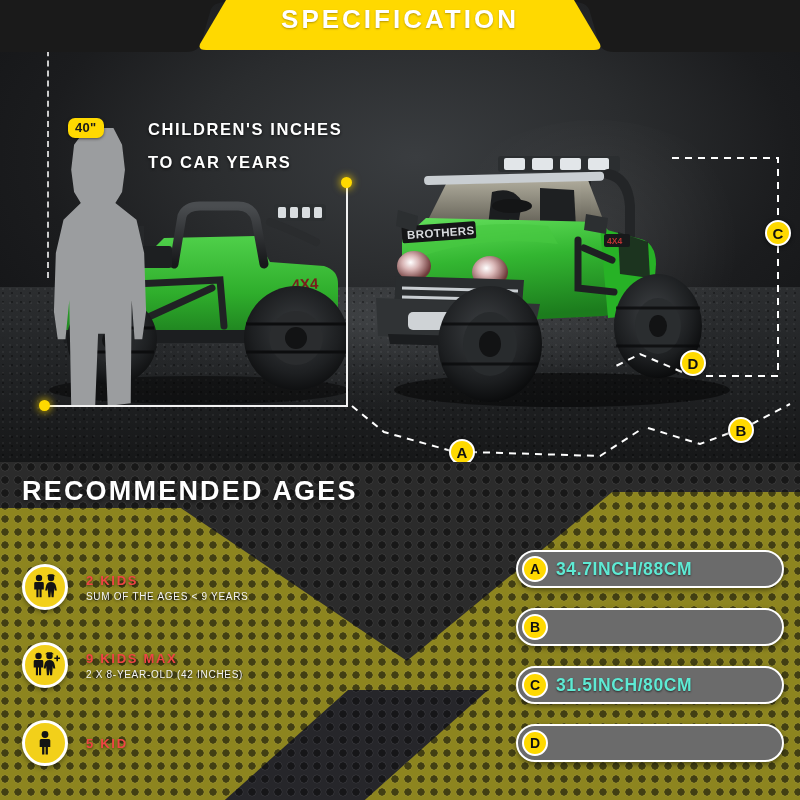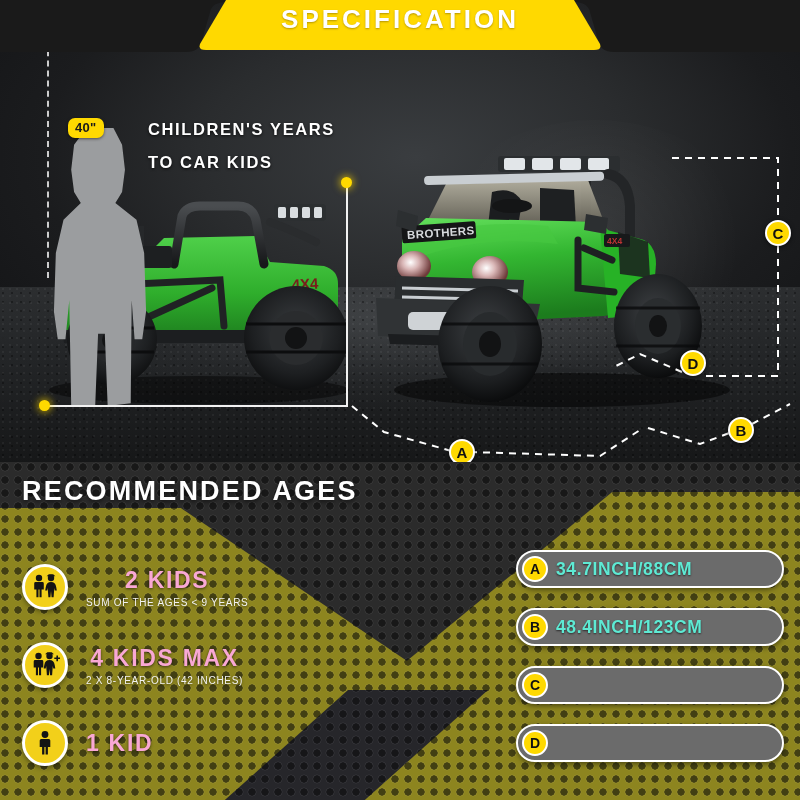--- a/index.html
+++ b/index.html
@@ -155,23 +155,22 @@
   #age-rows { position:absolute; left:22px; top:86px; width:440px; z-index:5; }
   .age-row { position:relative; height:78px; display:flex; align-items:center; }
   .age-ico {
     width:46px; height:46px; border-radius:50%; background:#f2d01a;
     border:3px solid #ffffff; flex:0 0 46px;
     display:flex; align-items:center; justify-content:center;
     box-shadow:0 2px 5px rgba(0,0,0,.4);
   }
   .age-txt { margin-left:18px; }
   .age-h {
-    color:#f9a8d4; font-size:23px; font-weight:bold; letter-spacing:1.7px;
+    color:#ef4444; font-size:13px; font-weight:bold; letter-spacing:1.7px;
     text-shadow:0 1px 3px rgba(0,0,0,.6);
-    text-align:center;
   }
   .age-s {
     color:#f3f3f3; font-size:10px; letter-spacing:.7px; margin-top:3px;
     text-shadow:0 1px 3px rgba(0,0,0,.6);
   }
 
   
   #pills { position:absolute; right:16px; top:88px; width:268px; z-index:5; }
   .pill {
     position:relative; height:38px; margin-bottom:20px;
@@ -369,22 +368,22 @@
       <div id="sil-body"></div>
     </div>
     <div id="sil-line"></div>
     <div id="badge-40">40"</div>
 
     <div id="baseline"></div>
     <div id="bracket-v"></div>
     <div class="dot-yellow" style="left:39px;top:400px;"></div>
     <div class="dot-yellow" style="left:341px;top:177px;"></div>
 
-    <div id="hl1">CHILDREN'S YEARS</div>
-    <div id="hl2">TO CAR KIDS</div>
+    <div id="hl1">CHILDREN'S INCHES</div>
+    <div id="hl2">TO CAR YEARS</div>
 
     <svg id="dimlines" viewBox="0 0 800 462">
       <g fill="none" stroke="#ffffff" stroke-width="2" stroke-dasharray="7 6" stroke-linecap="butt">
 
         <path d="M352 406 L384 432 L455 452"></path>
         <path d="M470 452 L600 456 L640 430"></path>
 
         <path d="M648 428 L700 444 L732 432"></path>
         <path d="M752 424 L790 404"></path>
 
@@ -445,50 +444,50 @@
               <circle cx="8.5" cy="6" r="3.2"></circle>
               <path d="M5.1 10 h6.8 a1.4 1.4 0 0 1 1.4 1.4 v6.2 h-2.2 v7.6 h-2.1 v-7.6 h-1 v7.6 h-2.1 v-7.6 h-2.2 v-6.2 a1.4 1.4 0 0 1 1.4 -1.4 z"></path>
               <circle cx="19.5" cy="6" r="3.2"></circle>
               <path d="M19.5 10 c3.1 0 4.6 1.6 5.2 5.1 l.6 3.4 h-2 l-.5 -2.6 l-.7 9.3 h-2 l-.6 -6.2 l-.6 6.2 h-2 l-.7 -9.3 l-.5 2.6 h-2 l.6 -3.4 c.6 -3.5 2.1 -5.1 5.2 -5.1 z"></path>
               <path d="M15.1 4.2 l2.2 -2 h4.4 l2.2 2 z"></path>
               <path d="M26.4 5.4 h1.6 v2.1 h2.1 v1.6 h-2.1 v2.1 h-1.6 v-2.1 h-2.1 v-1.6 h2.1 z"></path>
             </g>
           </svg>
         </div>
         <div class="age-txt">
-          <div class="age-h">4 KIDS MAX</div>
+          <div class="age-h">9 KIDS MAX</div>
           <div class="age-s">2 X 8-YEAR-OLD (42 INCHES)</div>
         </div>
       </div>
 
       <div class="age-row">
         <div class="age-ico">
           <svg width="30" height="30" viewBox="0 0 30 30">
             <g fill="#141414">
               <circle cx="15" cy="6.5" r="3.4"></circle>
               <path d="M11.2 11 h7.6 a1.5 1.5 0 0 1 1.5 1.5 v6.6 h-2.4 v7.4 h-2.3 v-7.4 h-1.2 v7.4 h-2.3 v-7.4 h-2.4 v-6.6 a1.5 1.5 0 0 1 1.5 -1.5 z"></path>
             </g>
           </svg>
         </div>
         <div class="age-txt">
-          <div class="age-h">1 KID</div>
+          <div class="age-h">5 KID</div>
         </div>
       </div>
     </div>
 
     <div id="pills">
       <div class="pill">
         <div class="pill-ltr">A</div>
         <div class="pill-val">34.7INCH/88CM</div>
       </div>
       <div class="pill">
         <div class="pill-ltr">B</div>
-        <div class="pill-val">48.4INCH/123CM</div>
       </div>
       <div class="pill">
         <div class="pill-ltr">C</div>
+        <div class="pill-val">31.5INCH/80CM</div>
       </div>
       <div class="pill">
         <div class="pill-ltr">D</div>
       </div>
     </div>
   </div>
 </div>
 
 </body></html>

